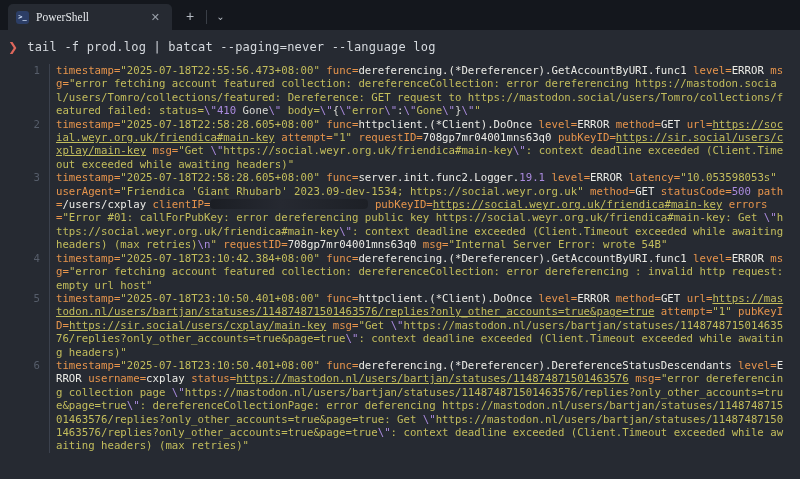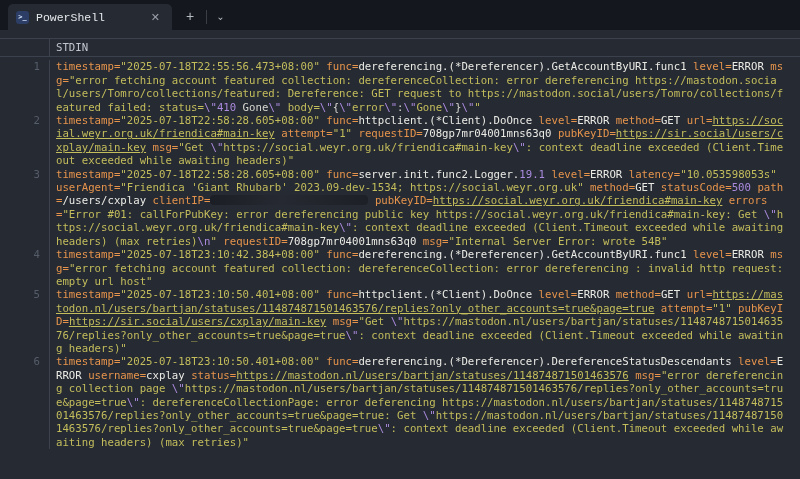--- a/index.html
+++ b/index.html
@@ -19,21 +19,21 @@
     background:#262a32; border-radius:5px 5px 0 0;
     display:flex; align-items:center; gap:7px; padding:0 8px;
   }
   .ps-icon {
     width:13px; height:13px; flex:0 0 13px;
     background:#2c3e66; border-radius:3px;
     color:#d7e6ff; font-size:7px; line-height:13px;
     text-align:center; font-weight:bold;
   }
   .tab-title {
-    flex:1; font-family:Liberation Mono, monospace;
+    flex:1; font-family:Liberation Serif, serif;
     font-size:11.5px; color:#e6e9ec;
     white-space:nowrap; overflow:hidden;
   }
   .close-x {
     color:#9aa1aa; font-size:11px; font-family:"Liberation Sans", sans-serif;
     padding:2px 4px; cursor:default;
   }
   .newtab {
     color:#b6bcc4; font-size:14px; line-height:14px;
     font-family:"Liberation Sans", sans-serif;
@@ -88,26 +88,23 @@
       <span class="ps-icon">&gt;_</span>
       <span class="tab-title">PowerShell</span>
       <span class="close-x">✕</span>
     </div>
     <div class="newtab">+</div>
     <div class="tabbar-divider"></div>
     <div class="dropdown">⌄</div>
   </div>
 
   <div class="term">
+    <div class="cmdline"><span class="prompt">❯</span><span>tail -f prod.log | batcat --paging=never --language log</span></div>
 
     <div class="bat">
-      <div class="bat-header">
-        <div class="gutter"></div>
-        <div class="hdr-label">STDIN</div>
-      </div>
       <div id="log-entries">
           <div class="entry">
             <div class="gutter">1</div>
             <div class="content"><span class="seg-k">timestamp=</span><span class="seg-s">"2025-07-18T22:55:56.473+08:00"</span><span class="seg-k"> func=</span><span class="seg-b">dereferencing.(*Dereferencer).GetAccountByURI.func1</span><span class="seg-k"> level=</span><span class="seg-b">ERROR</span><span class="seg-k"> msg=</span><span class="seg-s">"error fetching account featured collection: dereferenceCollection: error dereferencing https://mastodon.social/users/Tomro/collections/featured: Dereference: GET request to https://mastodon.social/users/Tomro/collections/featured failed: status=</span><span class="seg-e">\"</span><span class="seg-n">410</span><span class="seg-p"> Gone</span><span class="seg-e">\"</span><span class="seg-s"> body=</span><span class="seg-e">\"</span><span class="seg-p">{</span><span class="seg-e">\"</span><span class="seg-s">error</span><span class="seg-e">\"</span><span class="seg-p">:</span><span class="seg-e">\"</span><span class="seg-s">Gone</span><span class="seg-e">\"</span><span class="seg-p">}</span><span class="seg-e">\"</span><span class="seg-s">"</span></div>
           </div>
           <div class="entry">
             <div class="gutter">2</div>
             <div class="content"><span class="seg-k">timestamp=</span><span class="seg-s">"2025-07-18T22:58:28.605+08:00"</span><span class="seg-k"> func=</span><span class="seg-b">httpclient.(*Client).DoOnce</span><span class="seg-k"> level=</span><span class="seg-b">ERROR</span><span class="seg-k"> method=</span><span class="seg-b">GET</span><span class="seg-k"> url=</span><span class="seg-u">https://social.weyr.org.uk/friendica#main-key</span><span class="seg-k"> attempt=</span><span class="seg-s">"1"</span><span class="seg-k"> requestID=</span><span class="seg-b">708gp7mr04001mns63q0</span><span class="seg-k"> pubKeyID=</span><span class="seg-u">https://sir.social/users/cxplay/main-key</span><span class="seg-k"> msg=</span><span class="seg-s">"Get </span><span class="seg-e">\"</span><span class="seg-s">https://social.weyr.org.uk/friendica#main-key</span><span class="seg-e">\"</span><span class="seg-s">: context deadline exceeded (Client.Timeout exceeded while awaiting headers)"</span></div>
           </div>
           <div class="entry">

